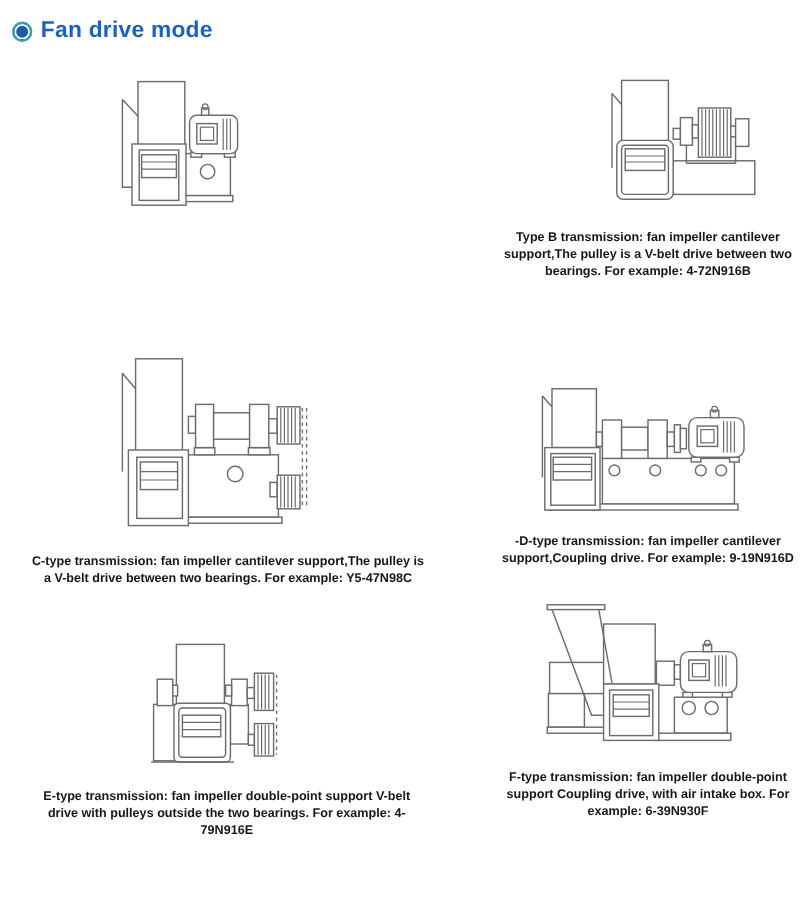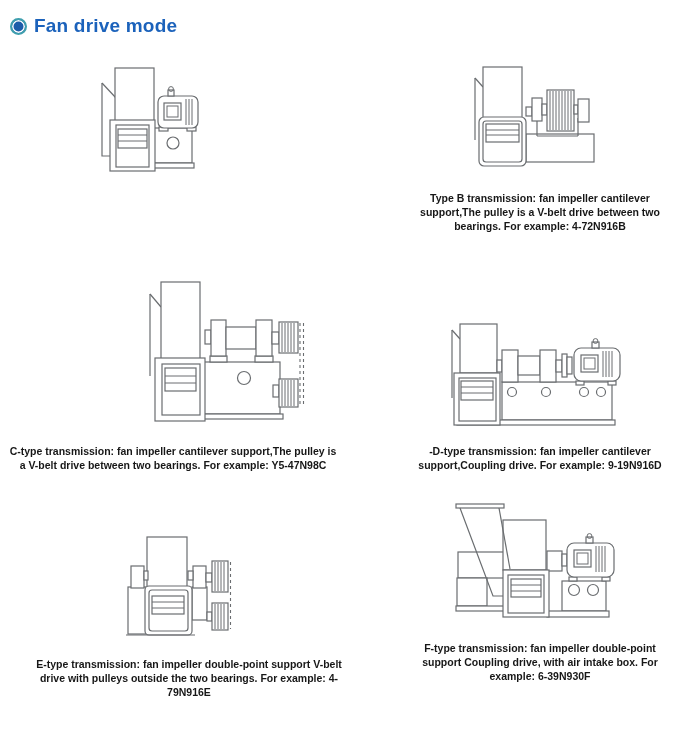--- a/index.html
+++ b/index.html
@@ -61,21 +61,21 @@
       <rect class="tn" x="79" y="43" width="11" height="11" fill="#fff"></rect>
       <path class="tn" d="M98 36 V62 M101 36 V62 M104 36 V62"></path>
       <rect class="p" x="22" y="57" width="45" height="51"></rect>
       <rect class="p" x="28" y="62" width="33" height="42"></rect>
       <rect class="p" x="30" y="66" width="29" height="19"></rect>
       <path class="tn" d="M30 72 H59 M30 78 H59"></path>
     </svg>
   </div>
 </figure>
 
-<figure class="cell c-b" style="margin:0;">
+<figure class="cell c-b" style="margin:0;align-items:flex-end;">
   <div class="diag h1r">
     <svg width="180" height="125" viewBox="0 0 180 125">
       <path class="ln" d="M25 18 L25 80"></path>
       <path class="ln" d="M25 18 L33 27"></path>
       <rect class="p" x="33" y="7" width="39" height="51"></rect>
       <rect class="p" x="76" y="74" width="68" height="28"></rect>
       <path class="ln" d="M87 58 V76 M128 58 V76 M87 76 H128"></path>
       <rect class="p" x="76" y="47" width="6" height="9"></rect>
       <rect class="p" x="82" y="38" width="10" height="23"></rect>
       <rect class="p" x="92" y="44" width="5" height="11"></rect>
@@ -85,21 +85,21 @@
       <rect class="p" x="128" y="39" width="11" height="23"></rect>
       <rect class="p" x="29" y="57" width="47" height="49" rx="5"></rect>
       <rect class="p" x="33" y="61" width="39" height="41" rx="3"></rect>
       <rect class="p" x="36" y="64" width="33" height="18"></rect>
       <path class="tn" d="M36 70 H69 M36 75 H69"></path>
     </svg>
   </div>
   <figcaption class="cap">Type B transmission: fan impeller cantilever support,The pulley is a V-belt drive between two bearings. For example: 4-72N916B</figcaption>
 </figure>
 
-<figure class="cell c-c" style="margin:0;align-items:flex-end;">
+<figure class="cell c-c" style="margin:17px;">
   <div class="diag h2r">
     <svg width="200" height="160" viewBox="0 0 200 160">
       <path class="ln" d="M12 16 L12 98"></path>
       <path class="ln" d="M12 16 L23 29"></path>
       <rect class="p" x="23" y="4" width="39" height="80"></rect>
       <rect class="p" x="66" y="84" width="76" height="52"></rect>
       <rect class="p" x="63" y="136" width="82" height="5"></rect>
       <circle class="p" cx="106" cy="100" r="6.5"></circle>
       <rect class="p" x="67" y="52" width="6" height="14"></rect>
       <rect class="p" x="72" y="78" width="17" height="6"></rect>

